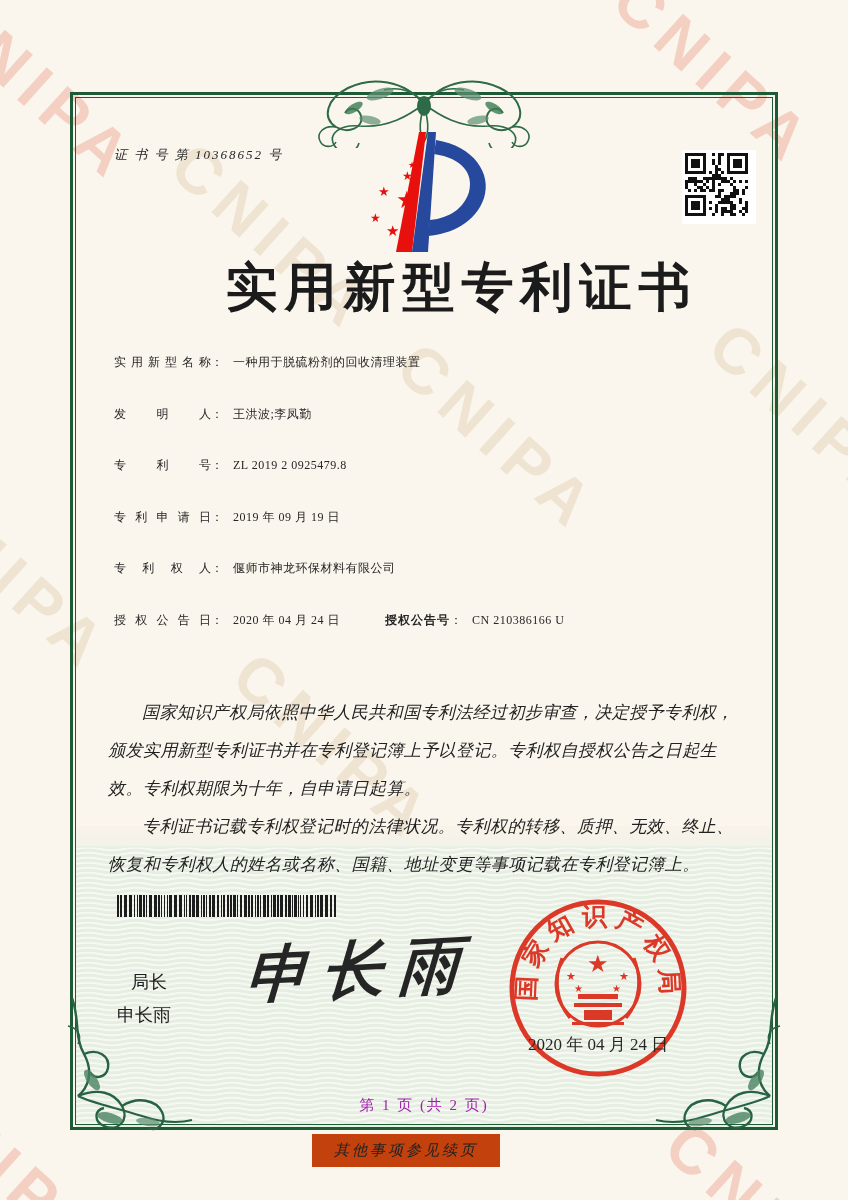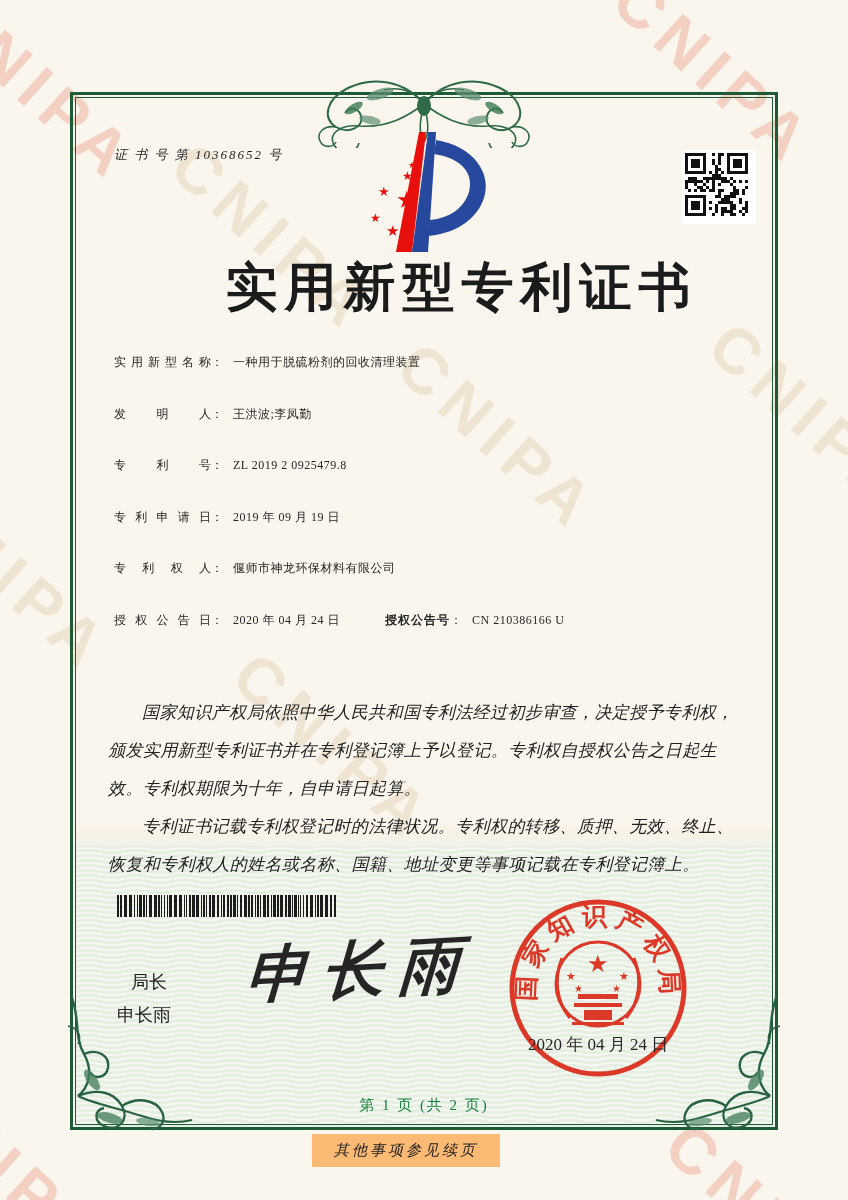--- a/index.html
+++ b/index.html
@@ -58,22 +58,22 @@
   .barcode{left:117px;top:895px;line-height:0;}
   .btitle{left:131px;top:970px;font-size:18px;
           font-family:"Liberation Sans","DejaVu Sans",sans-serif;color:#1d1d1d;}
   .bname{left:117px;top:1003px;font-size:18px;
          font-family:"Liberation Sans","DejaVu Sans",sans-serif;color:#1d1d1d;}
   .sig{left:246px;top:928px;font-size:62px;font-weight:bold;font-style:italic;
        letter-spacing:14px;color:#141414;transform:rotate(-3deg) skewX(-6deg);
        opacity:0.92;}
   .seal{left:500px;top:886px;z-index:5;}
   .pagefoot{left:70px;top:1096px;width:708px;text-align:center;font-size:15px;
-            letter-spacing:2px;color:#15803d;}
-  .note{left:406px;top:1134px;transform:translateX(-50%);background:#fdba74;
+            letter-spacing:2px;color:#a21caf;}
+  .note{left:406px;top:1134px;transform:translateX(-50%);background:#c2410c;
         padding:7px 22px;font-size:15px;font-style:italic;letter-spacing:3px;
         color:#222;white-space:nowrap;z-index:6;}
   .abs{position:absolute;}
 </style>
 </head>
 <body>
 
 <div class="page">
 
   <div class="wm pink wm-tl">CNIPA</div>

